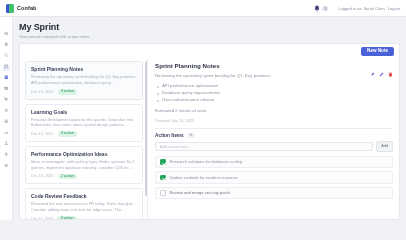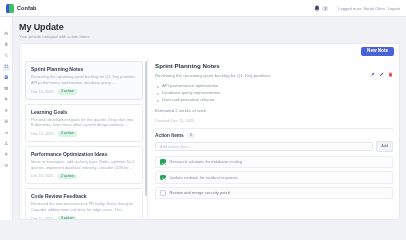--- a/index.html
+++ b/index.html
@@ -259,21 +259,21 @@
           <i><svg width="4.5" height="4.5" viewBox="0 0 10 10">
               <circle cx="5" cy="5" r="3.4" fill="#3a3f55"></circle>
               <circle cx="5" cy="5" r="1.4" fill="#fff"></circle>
             </svg></i>
         </div>
     </div>
 
     <div class="main">
 
       <div class="page-head">
-        <div class="page-title">My Update</div>
+        <div class="page-title">My Sprint</div>
         <div class="page-sub">Your private notepad with action items</div>
       </div>
 
       <div class="panel">
 
         <div class="panel-toolbar">
           <button class="new-note-btn">New Note</button>
         </div>
 
         <div class="panel-cols">

